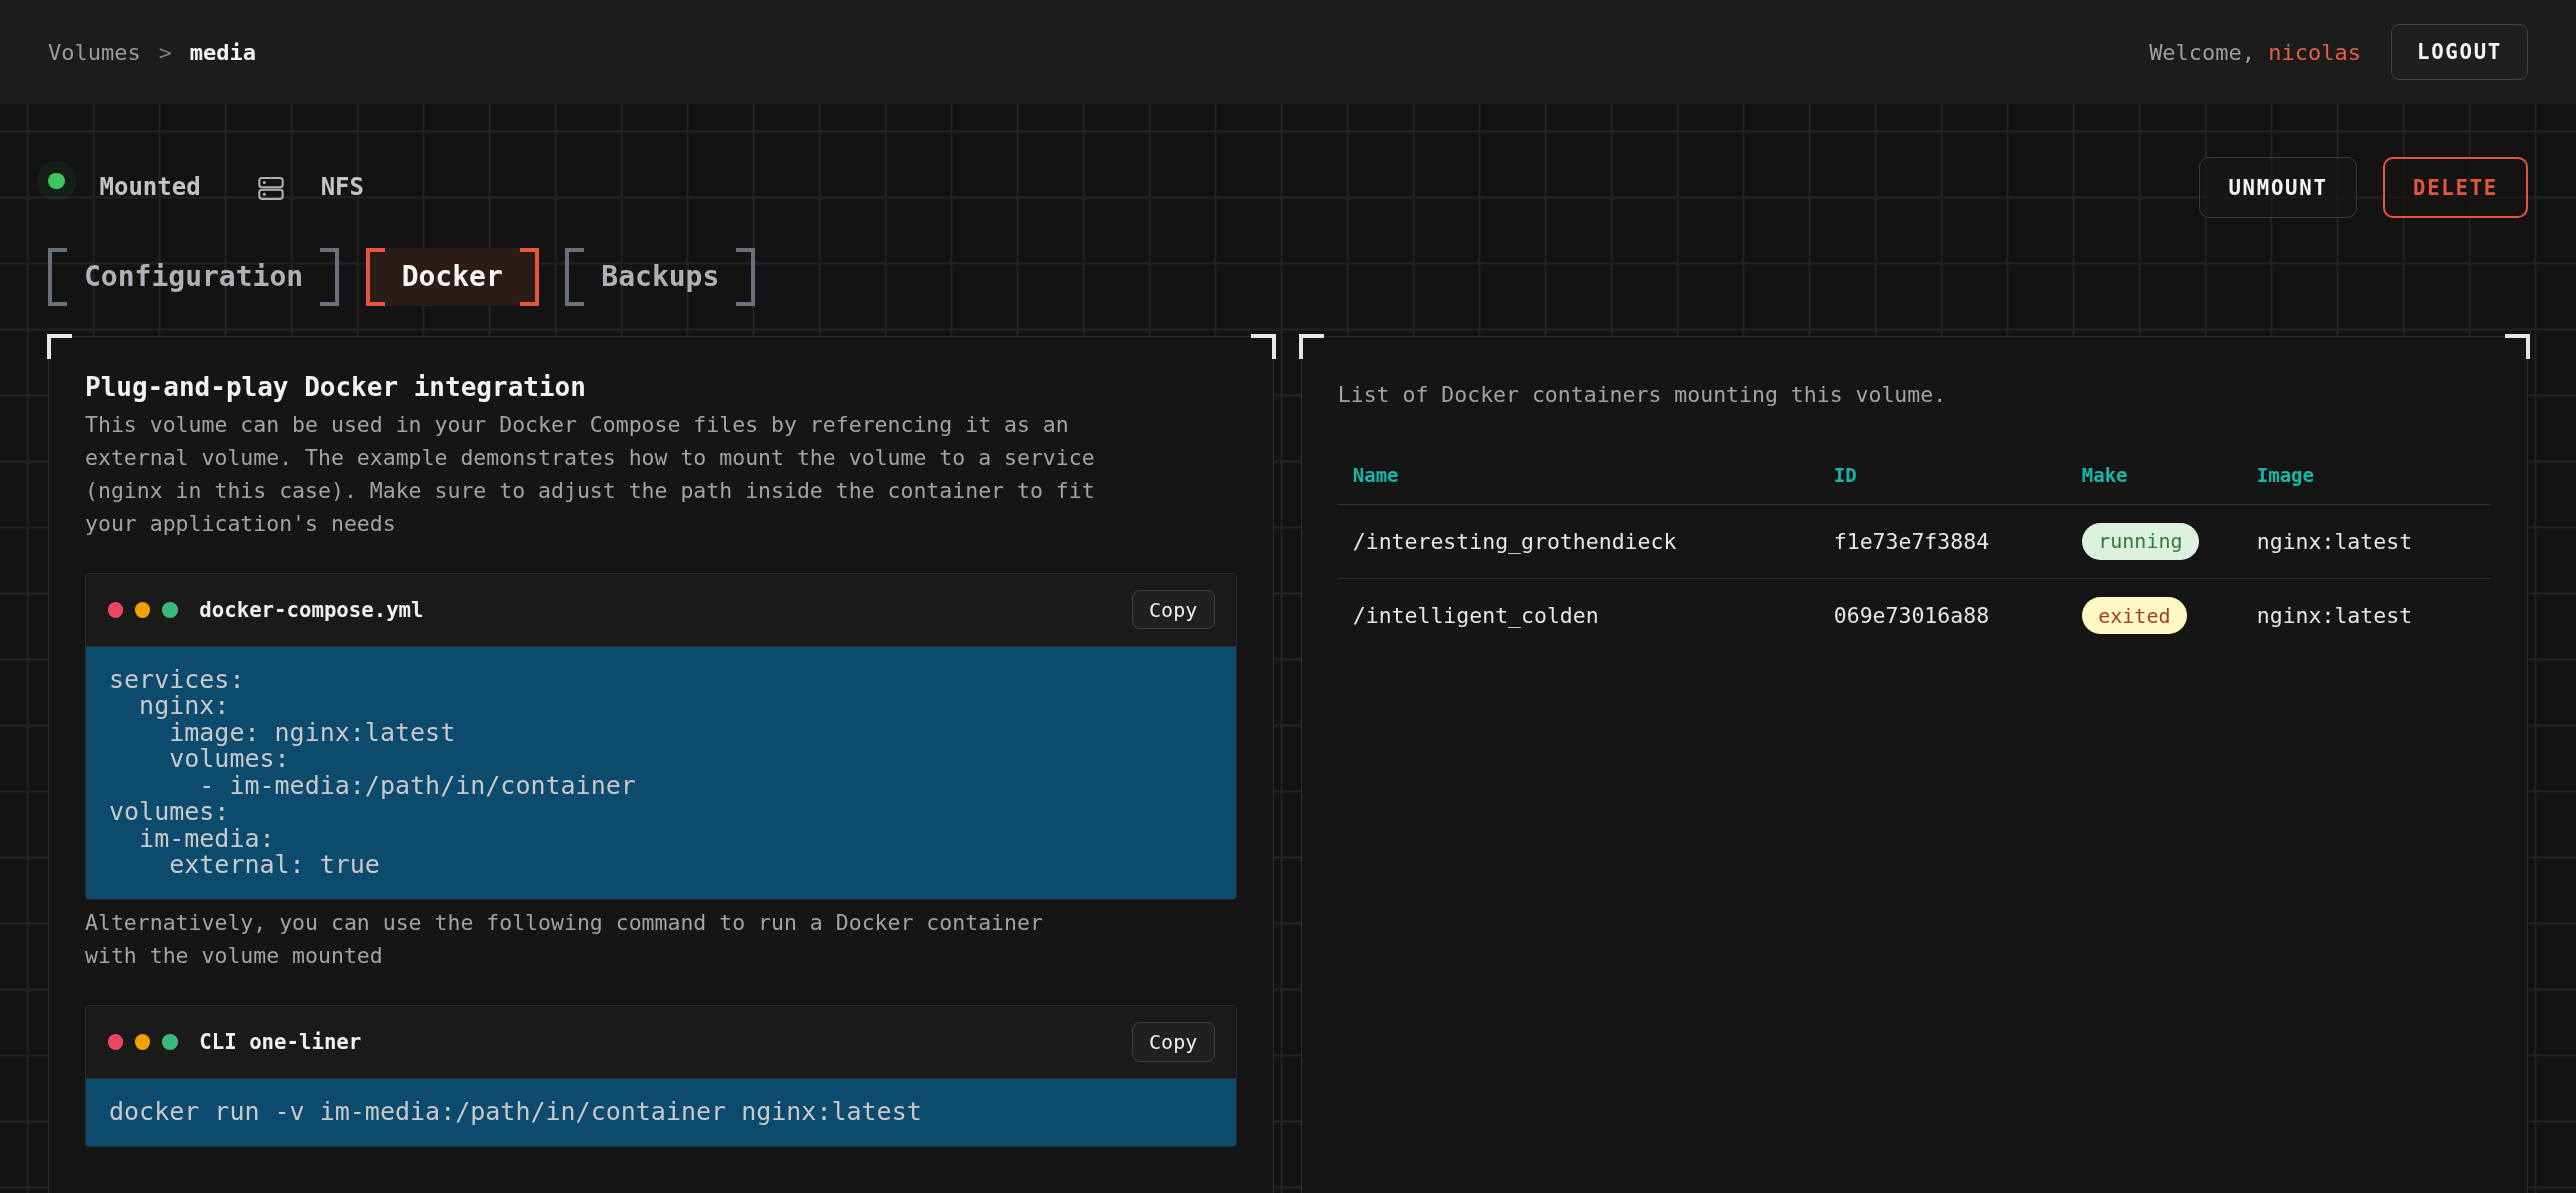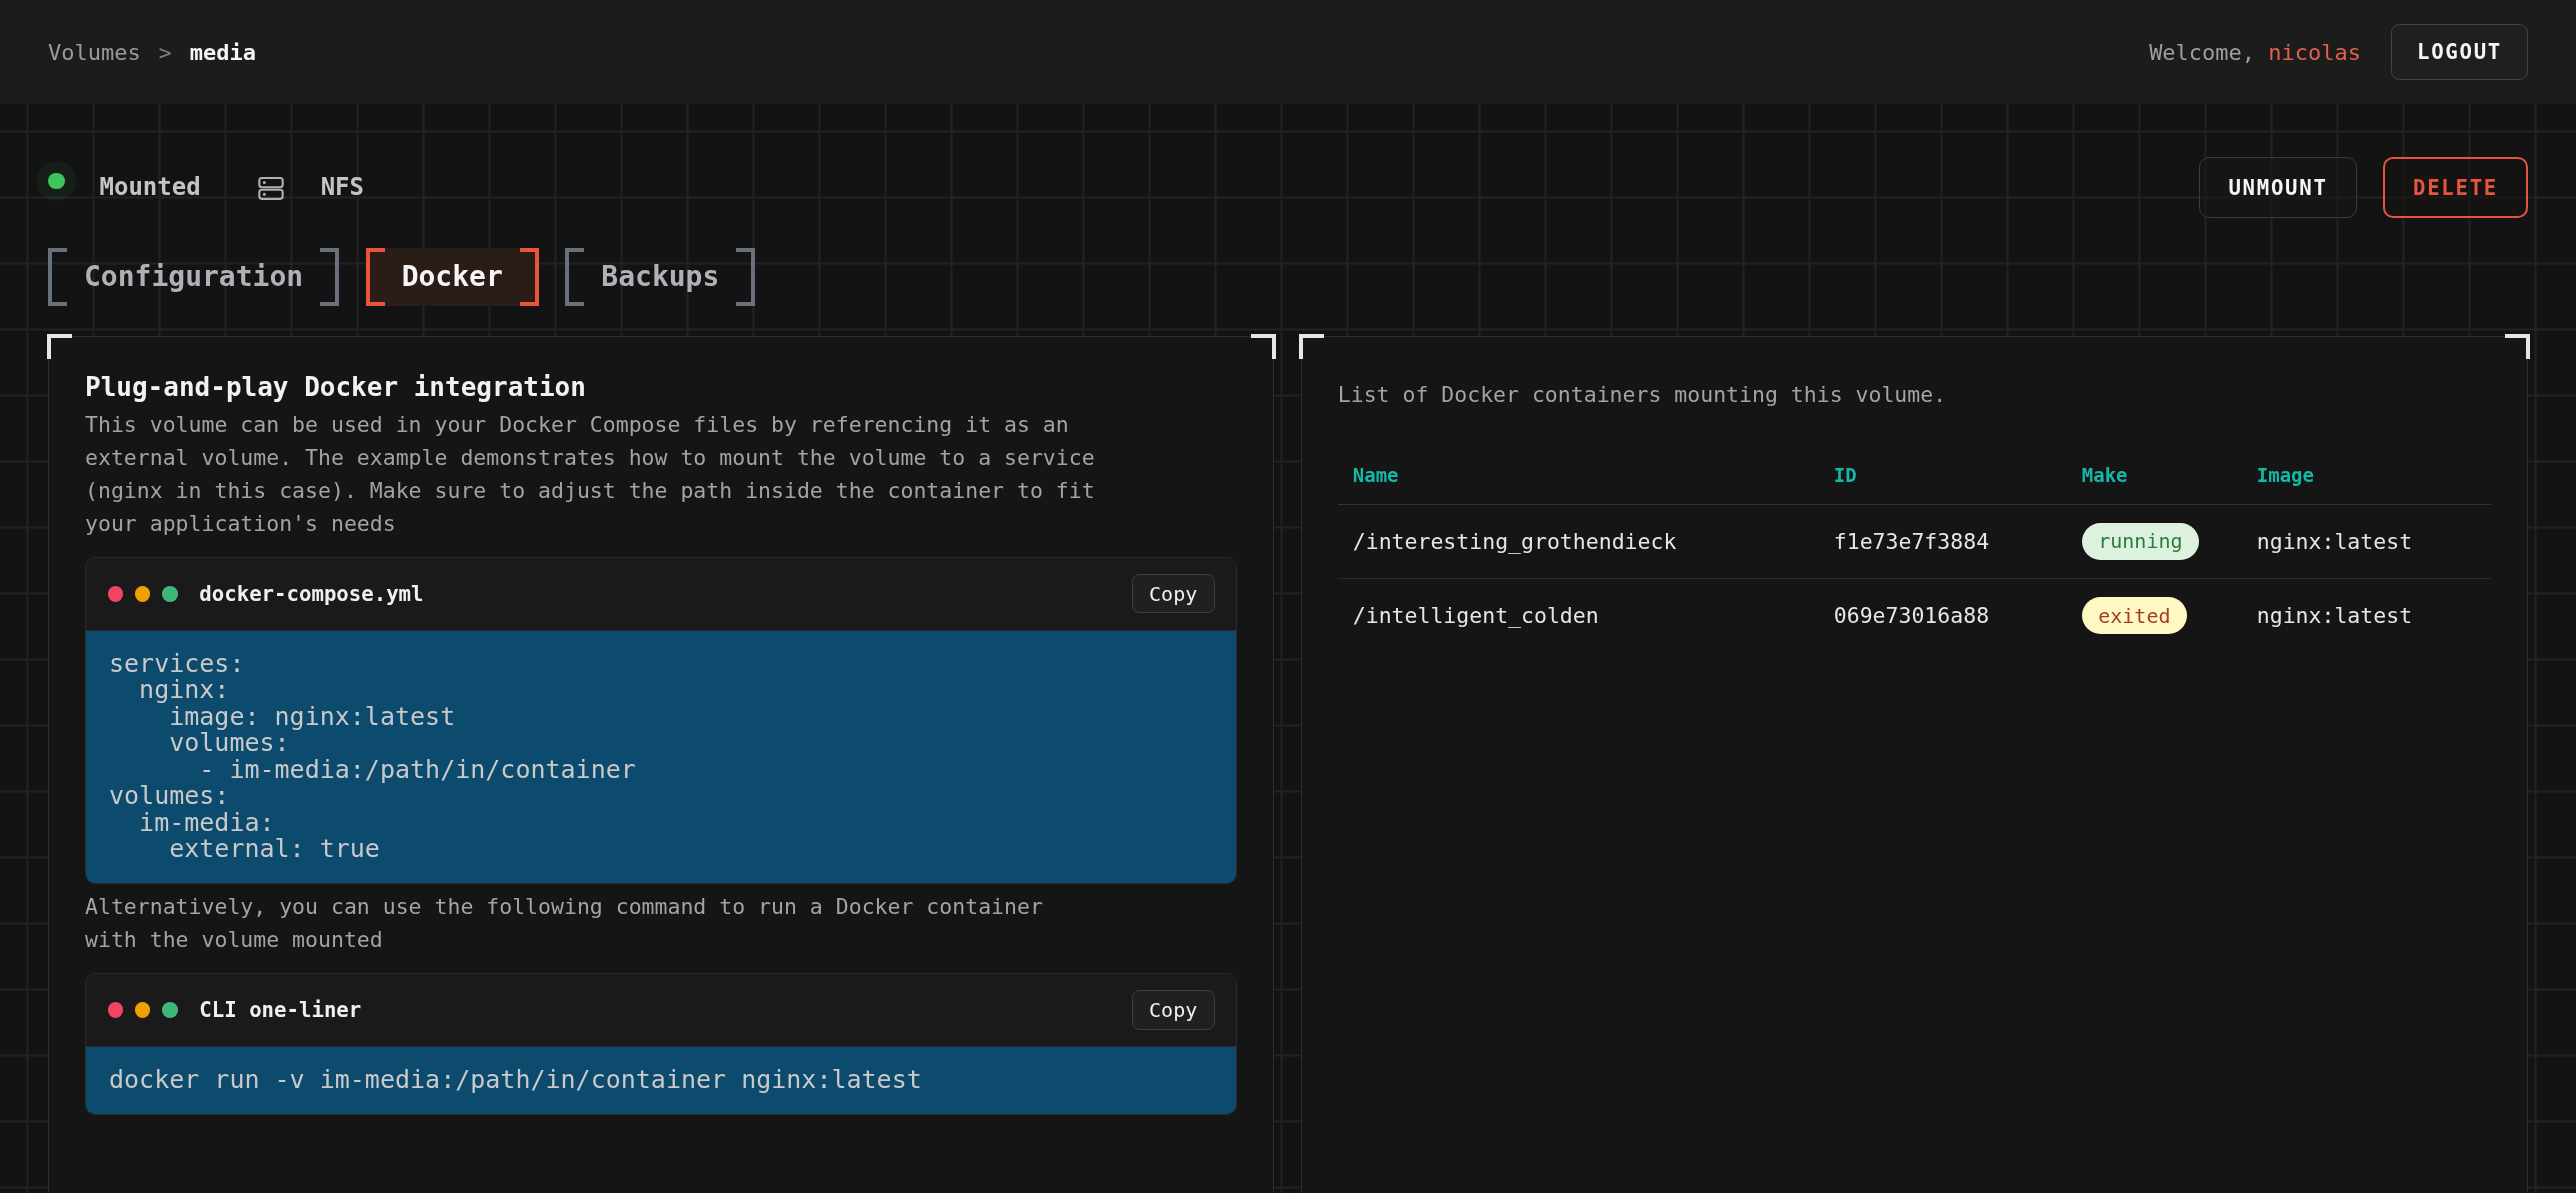--- a/index.html
+++ b/index.html
@@ -76,21 +76,21 @@
   .panel-left  { width:1227px; }
   .panel-right { width:1228px; }
   .corner { position:absolute; width:25px; height:25px; }
   .corner.tl { top:-2.5px; left:-2.5px;  border-top:4.1px solid #e6e6e6; border-left:4.1px solid #e6e6e6; }
   .corner.tr { top:-2.5px; right:-2.5px; border-top:4.1px solid #e6e6e6; border-right:4.1px solid #e6e6e6; }
   .corner.bl { bottom:-2.5px; left:-2.5px;  border-bottom:4.1px solid #e6e6e6; border-left:4.1px solid #e6e6e6; }
   .corner.br { bottom:-2.5px; right:-2.5px; border-bottom:4.1px solid #e6e6e6; border-right:4.1px solid #e6e6e6; }
   .panel-title { font-size:26px; font-weight:bold; color:#f2f2f2; }
   .panel-desc { margin-top:6px; font-size:21.5px; line-height:33px; color:#a3a3a3; max-width:1017px; }
   
-  .code-window { margin-top:17px; border:1.7px solid #2b2b2b; border-radius:10px; overflow:hidden; }
+  .code-window { margin-top:33px; border:1.7px solid #2b2b2b; border-radius:4px; overflow:hidden; }
   .code-header {
     display:flex; align-items:center; gap:11.6px; padding:16.5px 21.5px;
     background:#1a1a1a; border-bottom:1.7px solid #2b2b2b;
   }
   .tl-dot { width:15.7px; height:15.7px; border-radius:50%; }
   .tl-red { background:#ef4560; } .tl-yellow { background:#f0a000; } .tl-green { background:#3cb878; }
   .code-title { margin-left:10px; font-size:20.7px; font-weight:bold; color:#f0f0f0; }
   .copy-btn {
     margin-left:auto; font-family:inherit; font-size:20px; color:#f0f0f0;
     background:#202020; border:1.7px solid #3f3f3f; border-radius:7.4px;

